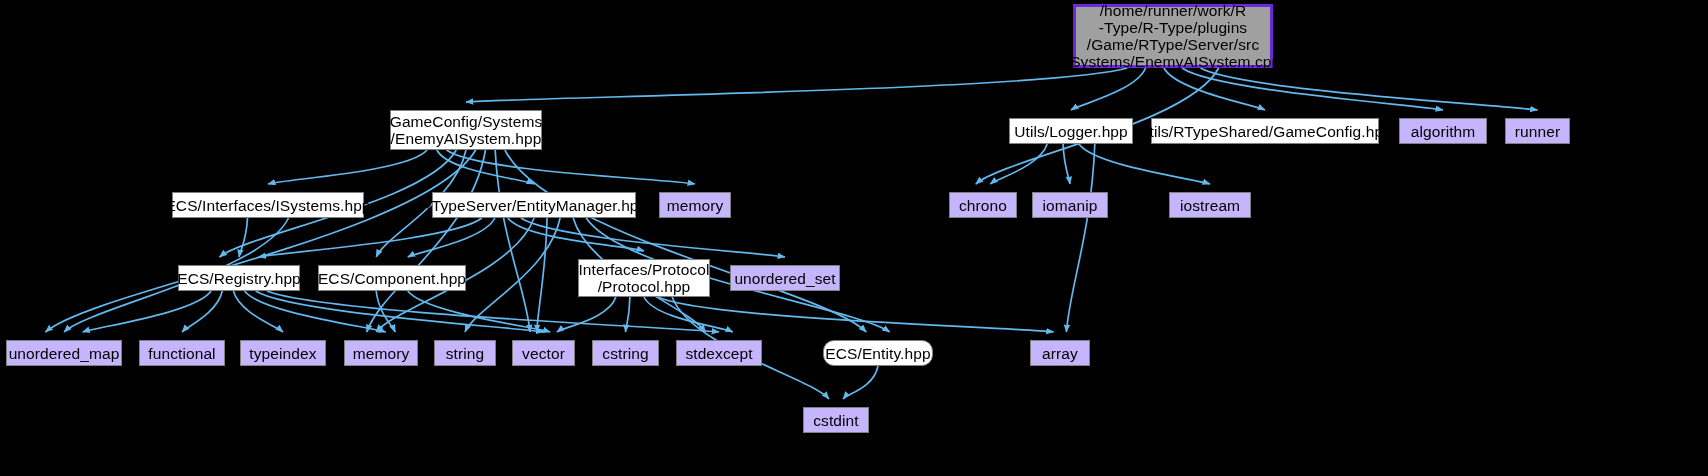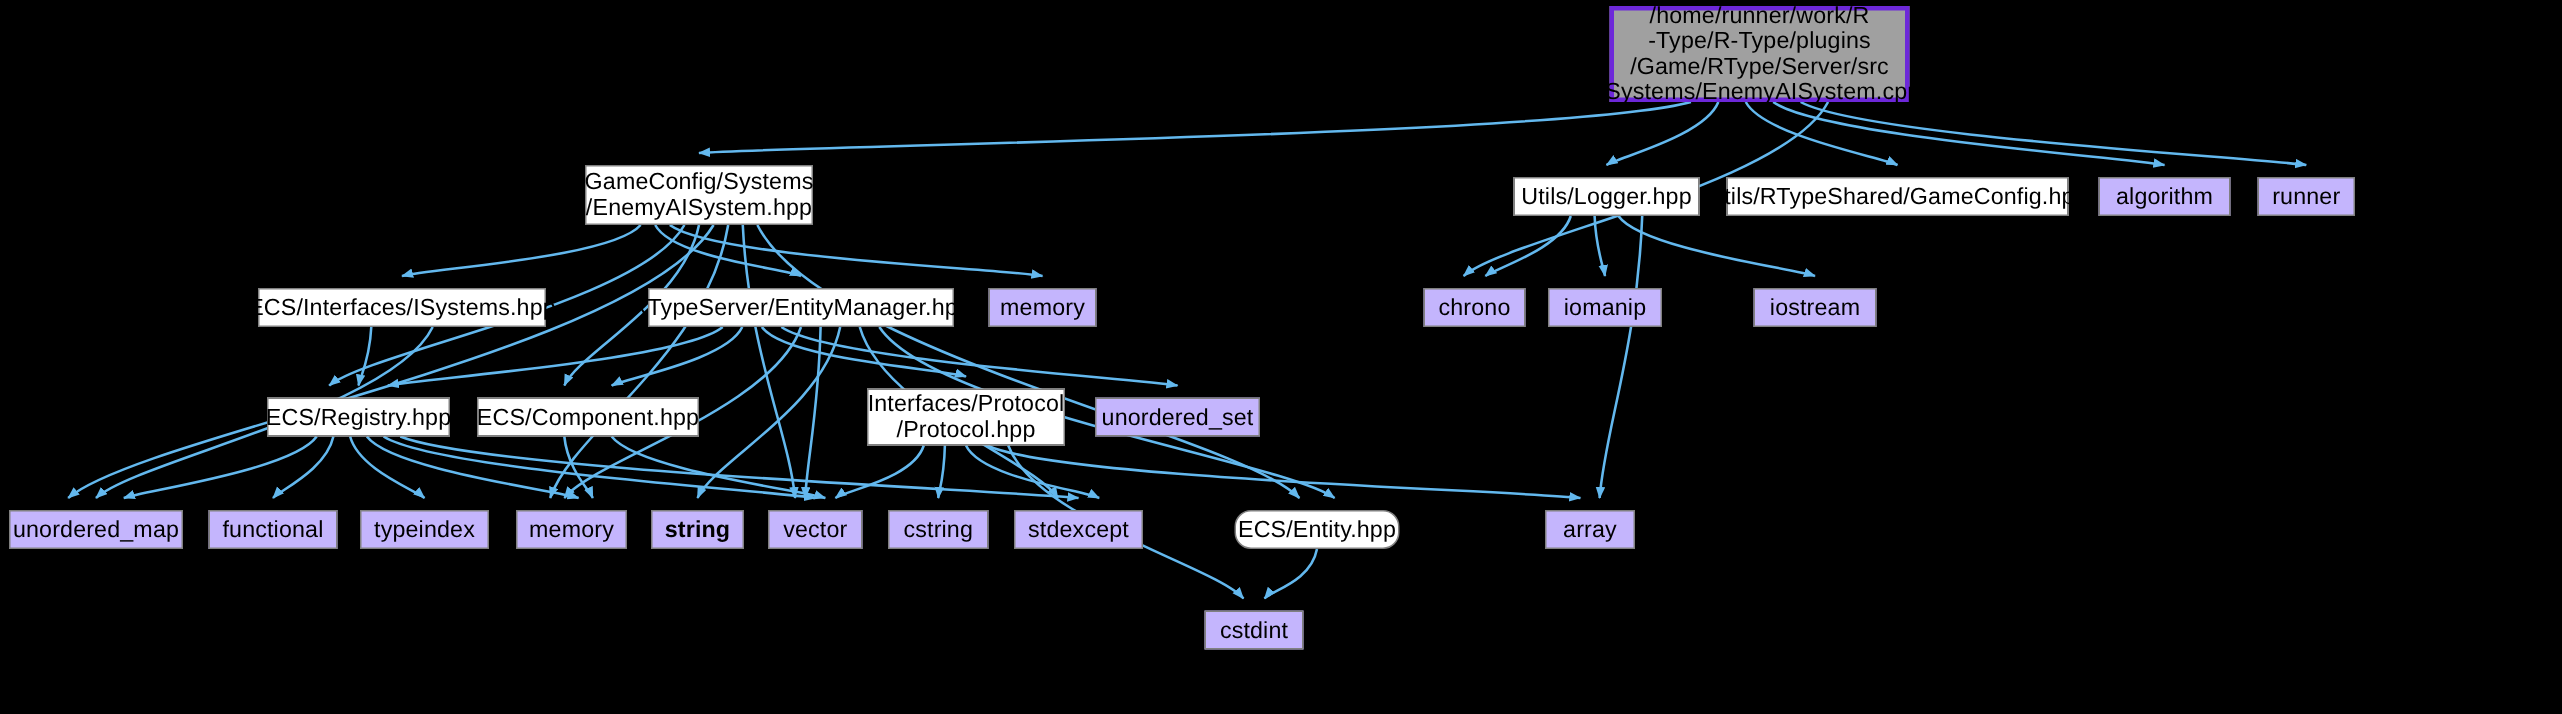--- a/index.html
+++ b/index.html
@@ -119,21 +119,21 @@
       <div class="node grey" style="left: 1169px; top: 192px; width: 82px; height: 26px;">iostream</div>
       <div class="node white" style="left: 178px; top: 265px; width: 122px; height: 26px;">ECS/Registry.hpp</div>
       <div class="node white" style="left: 318px; top: 265px; width: 148px; height: 26px;">ECS/Component.hpp</div>
       <div class="node white" style="left: 578px; top: 259px; width: 132px; height: 38px;">Interfaces/Protocol
 /Protocol.hpp</div>
       <div class="node grey" style="left: 730px; top: 265px; width: 110px; height: 26px;">unordered_set</div>
       <div class="node grey" style="left: 6px; top: 340px; width: 116px; height: 26px;">unordered_map</div>
       <div class="node grey" style="left: 139px; top: 340px; width: 86px; height: 26px;">functional</div>
       <div class="node grey" style="left: 240px; top: 340px; width: 86px; height: 26px;">typeindex</div>
       <div class="node grey" style="left: 344px; top: 340px; width: 74px; height: 26px;">memory</div>
-      <div class="node grey" style="left: 434px; top: 340px; width: 62px; height: 26px; font-weight: bold;">string</div>
+      <div class="node grey" style="left: 434px; top: 340px; width: 62px; height: 26px;">string</div>
       <div class="node grey" style="left: 512px; top: 340px; width: 63px; height: 26px;">vector</div>
       <div class="node grey" style="left: 592px; top: 340px; width: 67px; height: 26px;">cstring</div>
       <div class="node grey" style="left: 676px; top: 340px; width: 86px; height: 26px;">stdexcept</div>
       <div class="node white" style="left: 823px; top: 340px; width: 110px; height: 26px; border-radius: 11px;">ECS/Entity.hpp</div>
       <div class="node grey" style="left: 1030px; top: 340px; width: 60px; height: 26px;">array</div>
       <div class="node grey" style="left: 803px; top: 407px; width: 66px; height: 26px;">cstdint</div>
     </div>
 </div>
 
 </body></html>

